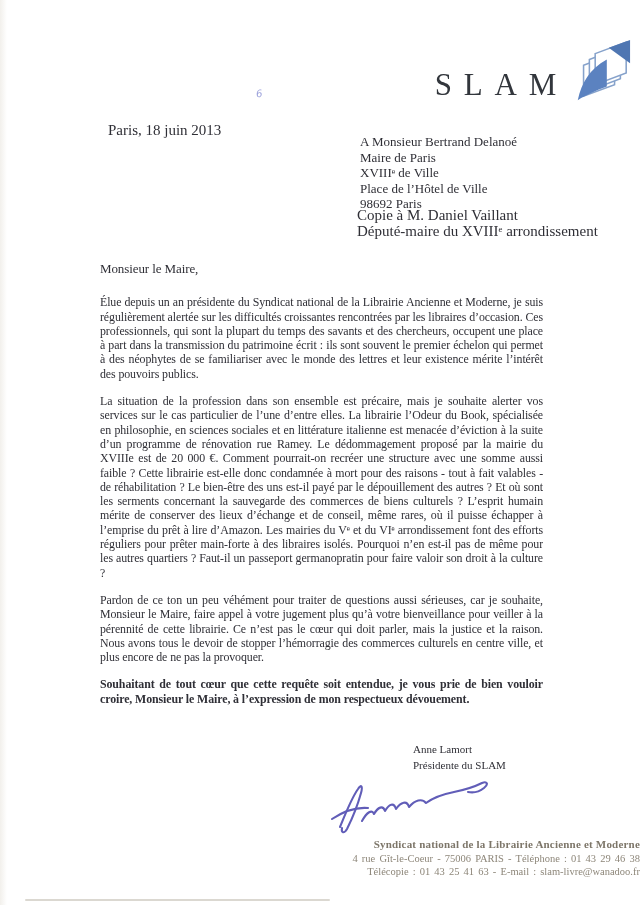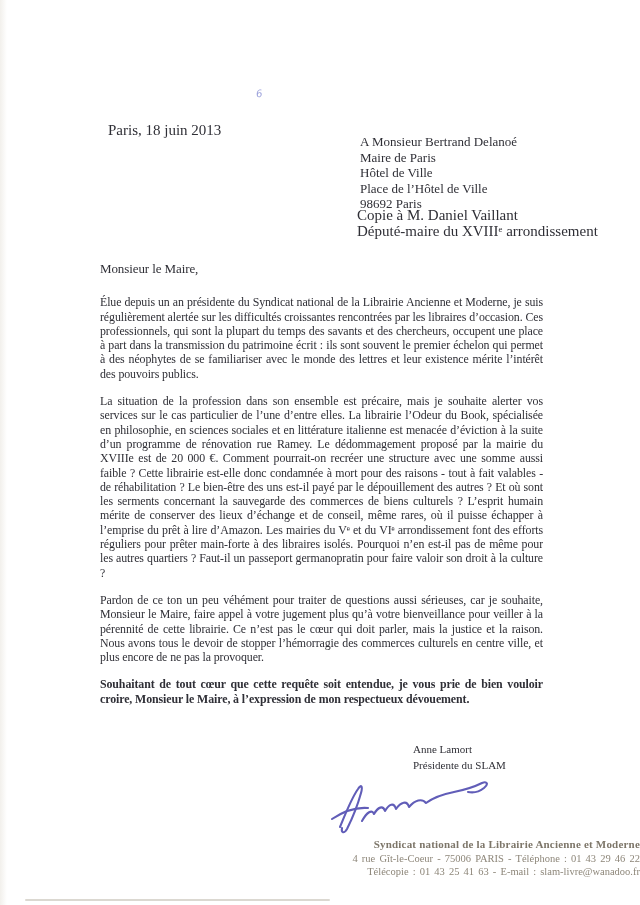--- a/index.html
+++ b/index.html
@@ -54,29 +54,41 @@
     background:#dbd8d1; border-radius:1px;
   }
 </style>
 </head>
 <body>
 
 <div class="page">
 
   <div class="edge-artifact-left"></div>
 
+  <div class="logo-block">
+    <div class="wordmark">SLAM</div>
+    <svg class="logo-icon" viewBox="0 0 64 72" xmlns="http://www.w3.org/2000/svg">
+      <g fill="#ffffff" stroke="#86a2cb" stroke-width="1.6">
+        <path d="M14 28 L46 16 L46 48 L14 60 Z"></path>
+        <path d="M20 22 L52 10 L52 42 L20 54 Z"></path>
+        <path d="M26 16 L58 4 L58 36 L26 48 Z"></path>
+      </g>
+      <path d="M40 10 L62 2 L62 26 Z" fill="#4f76b2" stroke="none"></path>
+      <path d="M8 64 C12 46 20 32 38 22 L38 50 C27 54 16 59 8 64 Z" fill="#5b82c0" stroke="none"></path>
+    </svg>
+  </div>
 
   <div class="pen-mark">6</div>
 
   <div class="date-line">Paris, 18 juin 2013</div>
 
   <div class="recipient-block">
     <div>A Monsieur Bertrand Delanoé</div>
     <div>Maire de Paris</div>
-    <div>Hôtel de Ville</div>
+    <div>XVIIIᵉ de Ville</div>
     <div>Place de l’Hôtel de Ville</div>
     <div>98692 Paris</div>
   </div>
 
   <div class="copy-block">
     <div>Copie à M. Daniel Vaillant</div>
     <div>Député-maire du XVIIIᵉ arrondissement</div>
   </div>
 
   <div class="body-block">
@@ -95,19 +107,19 @@
   <svg class="sig-scrawl" viewBox="0 0 172 58" xmlns="http://www.w3.org/2000/svg">
     <g fill="none" stroke="#5450b2" stroke-width="2.1" stroke-linecap="round" stroke-linejoin="round" opacity="0.92">
       <path d="M10 48 C15 36 21 20 28 10 C31 5 33 7 31 14 C28 25 23 38 17 50 C14 55 11 54 12 49"></path>
       <path d="M2 40 C14 32 26 28 38 29"></path>
       <path d="M32 42 C37 33 42 30 44 35 C48 28 53 26 55 32 C59 25 64 23 66 30 C71 23 77 21 79 28 C85 21 92 19 96 24 C104 18 114 15 124 13 C134 11 144 8 152 4 C157 2 159 5 154 9 C149 13 143 14 138 13"></path>
     </g>
   </svg>
 
   <div class="footer-block">
     <div class="footer-org">Syndicat national de la Librairie Ancienne et Moderne</div>
-    <div class="footer-line">4 rue Gît-le-Coeur - 75006 PARIS - Téléphone : 01 43 29 46 22</div>
+    <div class="footer-line">4 rue Gît-le-Coeur - 75006 PARIS - Téléphone : 01 43 29 46 38</div>
     <div class="footer-line">Télécopie : 01 43 25 41 63 - E-mail : slam-livre@wanadoo.fr</div>
   </div>
 
   <div class="scan-line-bottom"></div>
 
 </div>
 
 </body></html>

